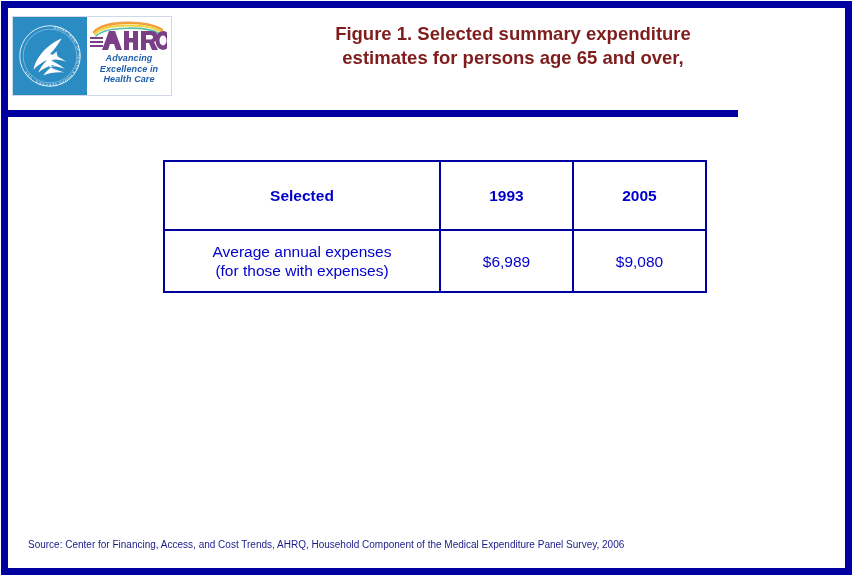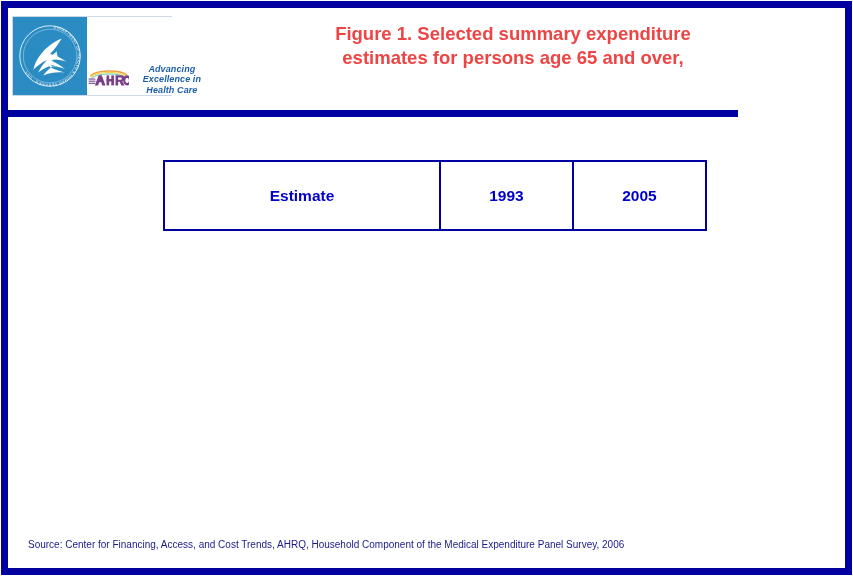--- a/index.html
+++ b/index.html
@@ -57,22 +57,22 @@
     background: #2b8cc4;
     position: relative;
     overflow: hidden;
   }
   .logo-seal svg { display: block; width: 100%; height: 100%; }
   .logo-text {
     flex: 1 1 auto;
     position: relative;
     background: #ffffff;
     display: flex;
-    flex-direction: row;
-    align-items: flex-end;
+    flex-direction: column;
+    align-items: flex-start;
     justify-content: flex-start;
     padding-top: 2px;
     box-sizing: border-box;
   }
   .ahrq-mark { width: 80px; height: 34px; display:block; }
   .tagline {
     color: #1f5fa9;
     font-size: 9px;
     line-height: 10.5px;
     font-style: italic;
@@ -81,21 +81,21 @@
     letter-spacing: 0.1px;
     margin-top: 0px;
   }
 
   .title {
     position: absolute;
     left: 180px;
     top: 14px;
     width: 650px;
     text-align: center;
-    color: #ef4444;
+    color: #7f1d1d;
     font-size: 18.5px;
     font-weight: bold;
     line-height: 24px;
   }
   .title .tline { display: block; }
 
   
   .divider {
     position: absolute;
     left: 8px;
@@ -206,25 +206,33 @@
       <span class="tline">estimates for persons age 65 and over,</span>
     </div>
   </div>
 
   <div class="divider"></div>
 
   <div class="tbl-wrap">
     <table class="data">
       <thead>
         <tr>
-          <th class="col-label">Estimate</th>
+          <th class="col-label">Selected</th>
           <th class="col-year">1993</th>
           <th class="col-year">2005</th>
         </tr>
       </thead>
       <tbody>
+        <tr class="tall">
+          <td class="col-label two-line">
+            <span>Average annual expenses</span>
+            <span>(for those with expenses)</span>
+          </td>
+          <td class="col-year">$6,989</td>
+          <td class="col-year">$9,080</td>
+        </tr>
       </tbody>
     </table>
   </div>
 
   <div class="source">Source: Center for Financing, Access, and Cost Trends, AHRQ, Household Component of the Medical Expenditure Panel Survey, 2006</div>
 
 </div>
 
 </body></html>

